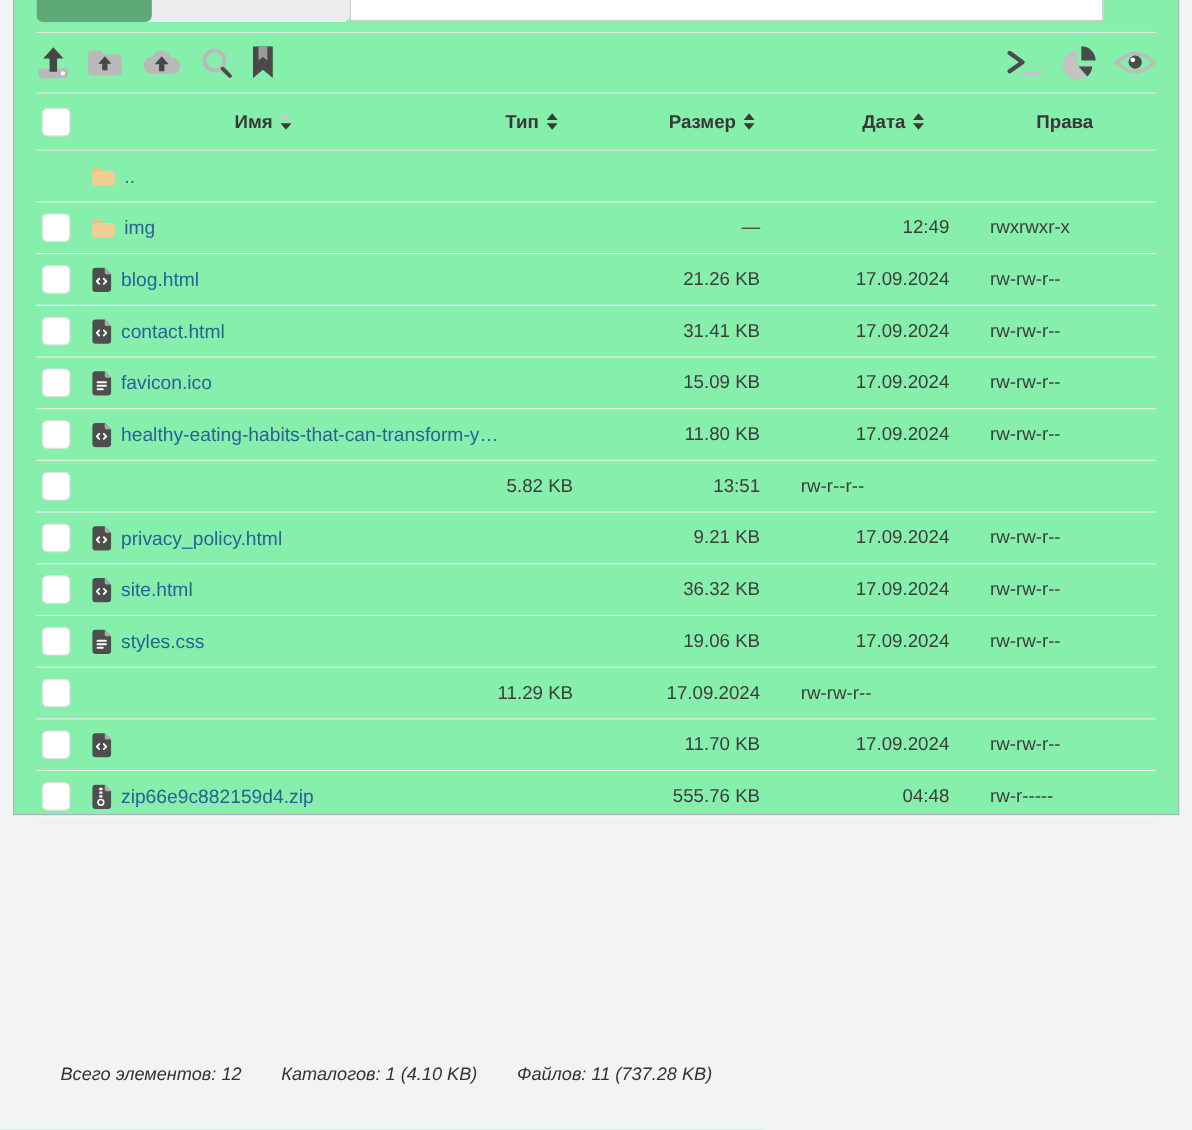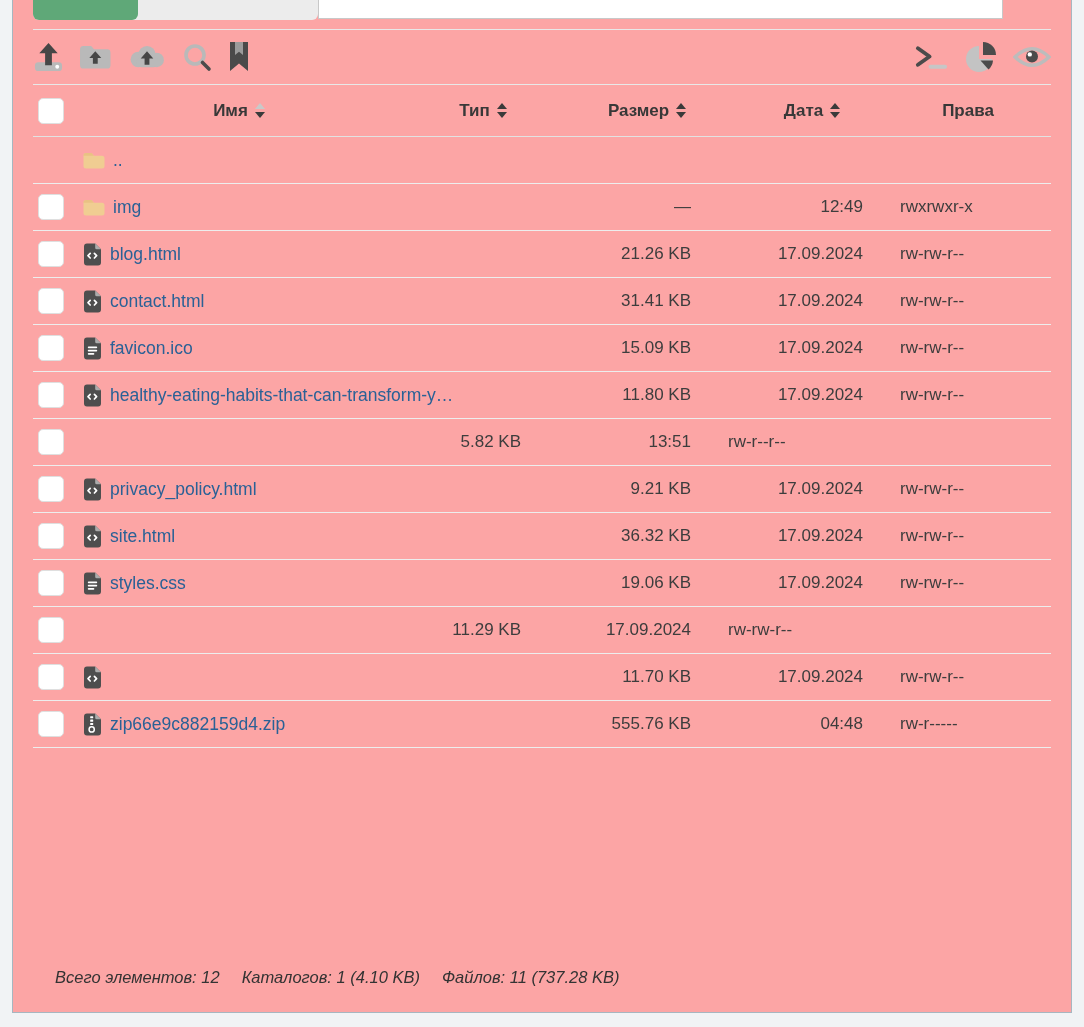--- a/index.html
+++ b/index.html
@@ -6,22 +6,22 @@
   html,body { width:1084px; height:1027px; }
   body {
     background:#f1f3f5;
     font-family:"Liberation Sans", sans-serif;
     color:#3d3d3d;
     overflow:hidden;
   }
   .panel {
     position:relative;
     margin:0 12px 14px 12px;
-    height:1013px;
-    background:#fca5a5;
+    height:741px;
+    background:#86efac;
     border:1px solid #a7b6c0;
     border-top:none;
   }
   
   .topstrip { position:relative; height:20px; }
   .quota-bar {
     position:absolute; left:20px; top:0;
     width:285px; height:20px;
     background:#ececec;
     border-radius:0 0 6px 6px;
@@ -80,21 +80,21 @@
     content:""; position:absolute; left:0; right:-30px; bottom:-8px;
     height:4px; background:#e8492b;
   }
   .ficon { display:inline-flex; flex:none; }
   .fname { color:#2a6196; text-decoration:none; font-size:17.5px; cursor:pointer; }
   .c-size, .c-date { text-align:right; color:#3d3d3d; }
   .c-perms { padding-left:37px; color:#3d3d3d; }
   
   .footer {
     position:absolute; top:968px; left:42px;
-    display:flex; gap:22px;
+    display:flex; gap:36px;
     font-style:italic; font-size:16.5px; color:#333;
   }
 </style>
 </head>
 <body>
 
 <div class="panel">
 
   <div class="topstrip">
     <div class="quota-bar">

